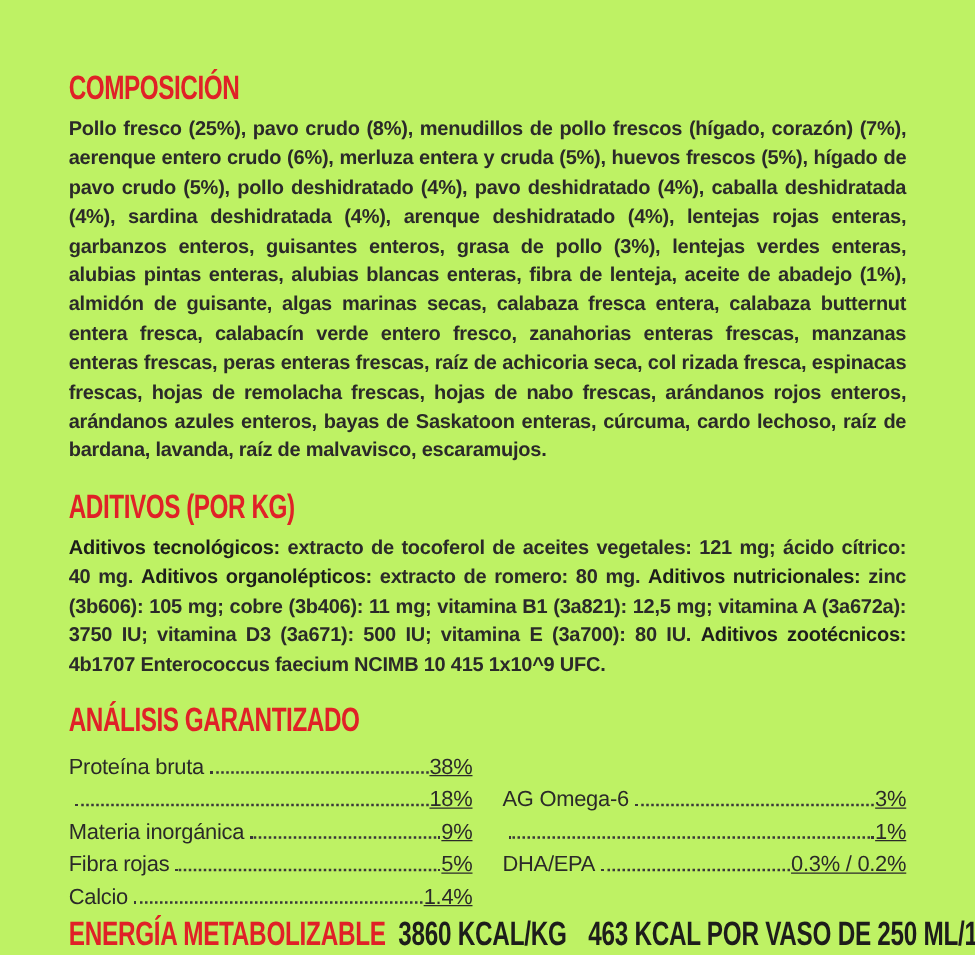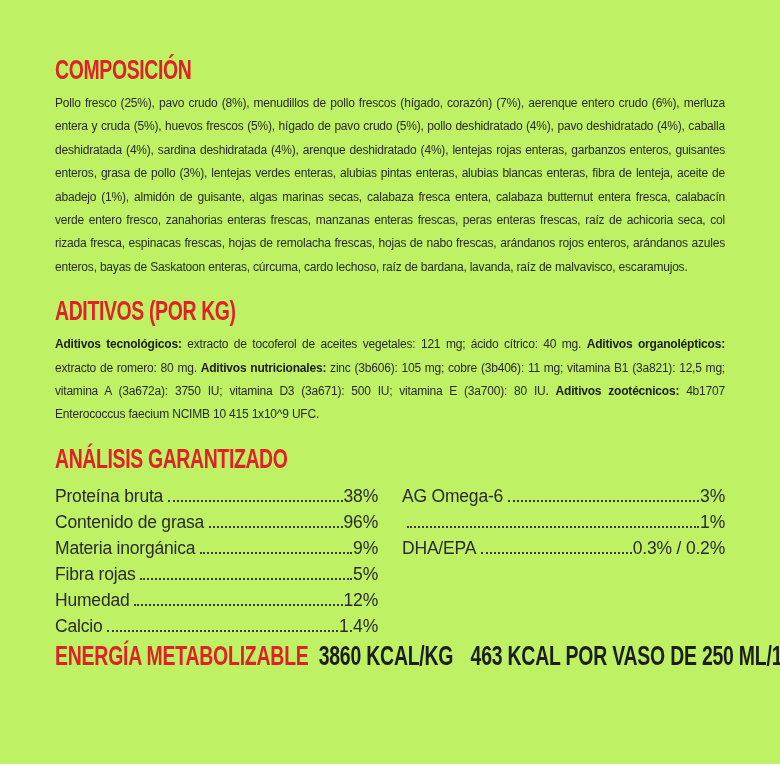--- a/index.html
+++ b/index.html
@@ -26,54 +26,56 @@
     color:var(--red);
     font-weight:700;
     font-size:27px;
     letter-spacing:-0.5px;
     white-space:nowrap;
     transform:scaleX(0.72);
     transform-origin:left center;
     margin-bottom:6px;
   }
   .body-text{
-    font-size:12px;
+    font-size:16px;
     line-height:23.4px;
     text-align:justify;
     letter-spacing:-0.2px;
     color:var(--ink);
     margin-bottom:17px;
+    font-weight:bold;
   }
   .body-text b{color:var(--headline);}
   section.sec{margin-bottom:2px;}
   .analysis-columns{
     display:flex;
     gap:24px;
     margin-top:2px;
+    align-items:center;
   }
   .analysis-col{
     flex:1 1 0;
     min-width:0;
   }
   .analysis-row{
     display:flex;
     align-items:baseline;
     font-size:17.5px;
     line-height:26px;
     letter-spacing:-0.2px;
     white-space:nowrap;
   }
   .a-label{flex:0 0 auto;}
   .a-leader{
     flex:1 1 auto;
     border-bottom:2.4px dotted #3a3938;
     margin:0 1px 4px 5px;
     min-width:12px;
   }
-  .a-value{flex:0 0 auto;}
+  .a-value{flex:0 0 auto;text-decoration:underline;}
   .energy-section{margin-top:0;}
   .energy-line{
     display:flex;
     align-items:center;
     white-space:nowrap;
     transform:scaleX(0.72);
     transform-origin:left center;
     font-weight:700;
     font-size:27px;
     letter-spacing:-0.3px;
@@ -110,38 +112,32 @@
   <section class="sec">
     <h2 class="red-heading">ANÁLISIS GARANTIZADO</h2>
     <div class="analysis-columns">
       <div class="analysis-col">
           <div class="analysis-row">
             <span class="a-label">Proteína bruta</span>
             <span class="a-leader"></span>
             <span class="a-value">38%</span>
           </div>
           <div class="analysis-row">
-            <span class="a-label">Contenido de grasa</span>
             <span class="a-leader"></span>
-            <span class="a-value">96%</span>
+            <span class="a-value">18%</span>
           </div>
           <div class="analysis-row">
             <span class="a-label">Materia inorgánica</span>
             <span class="a-leader"></span>
             <span class="a-value">9%</span>
           </div>
           <div class="analysis-row">
             <span class="a-label">Fibra rojas</span>
             <span class="a-leader"></span>
             <span class="a-value">5%</span>
-          </div>
-          <div class="analysis-row">
-            <span class="a-label">Humedad</span>
-            <span class="a-leader"></span>
-            <span class="a-value">12%</span>
           </div>
           <div class="analysis-row">
             <span class="a-label">Calcio</span>
             <span class="a-leader"></span>
             <span class="a-value">1.4%</span>
           </div>
         </div>
       <div class="analysis-col">
           <div class="analysis-row">
             <span class="a-label">AG Omega-6</span>

